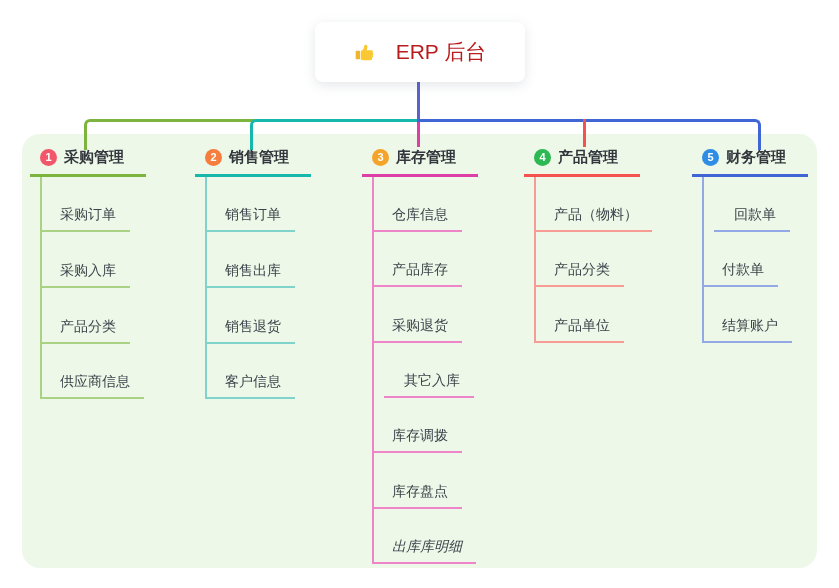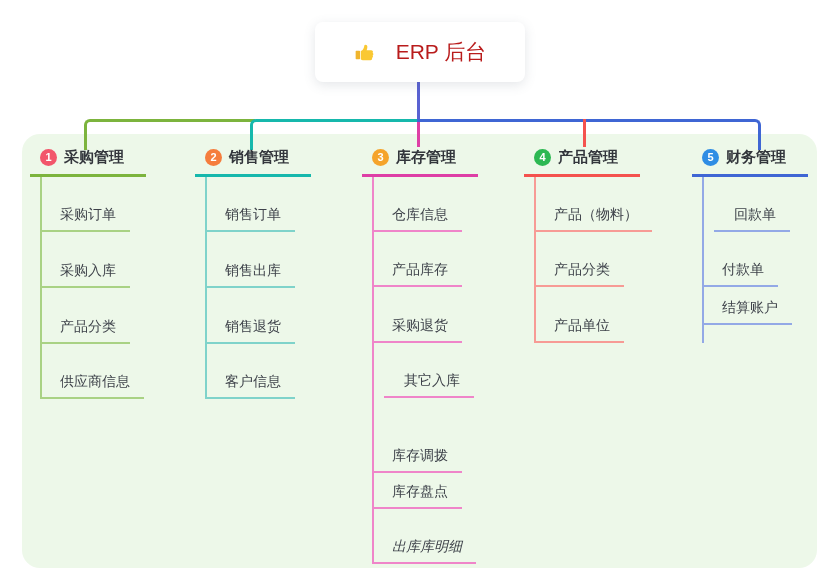--- a/index.html
+++ b/index.html
@@ -103,33 +103,33 @@
 
 <div class="abs branch-header b3" style="left:362px;">
   <span class="badge">3</span>
   <span>库存管理</span>
 </div>
 <div class="abs vline b3" style="left:372px;top:177px;height:387px;"></div>
 <div class="abs child b3" style="left:372px;top:206px;">仓库信息</div>
 <div class="abs child b3" style="left:372px;top:261px;">产品库存</div>
 <div class="abs child b3" style="left:372px;top:317px;">采购退货</div>
 <div class="abs child b3" style="left:372px;top:372px;margin-left:12px;">其它入库</div>
-<div class="abs child b3" style="left:372px;top:427px;margin-top:20px;">库存调拨</div>
+<div class="abs child b3" style="left:372px;top:427px;">库存调拨</div>
 <div class="abs child b3" style="left:372px;top:483px;">库存盘点</div>
 <div class="abs child b3" style="left:372px;top:538px;font-style:italic;">出库库明细</div>
 
 <div class="abs branch-header b4" style="left:524px;">
   <span class="badge">4</span>
   <span>产品管理</span>
 </div>
 <div class="abs vline b4" style="left:534px;top:177px;height:166px;"></div>
 <div class="abs child b4" style="left:534px;top:206px;">产品（物料）</div>
 <div class="abs child b4" style="left:534px;top:261px;">产品分类</div>
 <div class="abs child b4" style="left:534px;top:317px;">产品单位</div>
 
 <div class="abs branch-header b5" style="left:692px;">
   <span class="badge">5</span>
   <span>财务管理</span>
 </div>
 <div class="abs vline b5" style="left:702px;top:177px;height:166px;"></div>
 <div class="abs child b5" style="left:702px;top:206px;margin-left:12px;">回款单</div>
 <div class="abs child b5" style="left:702px;top:261px;">付款单</div>
-<div class="abs child b5" style="left:702px;top:299px;font-family:Liberation Serif, serif;">结算账户</div>
+<div class="abs child b5" style="left:702px;top:317px;font-family:Liberation Serif, serif;">结算账户</div>
 
 </body></html>

